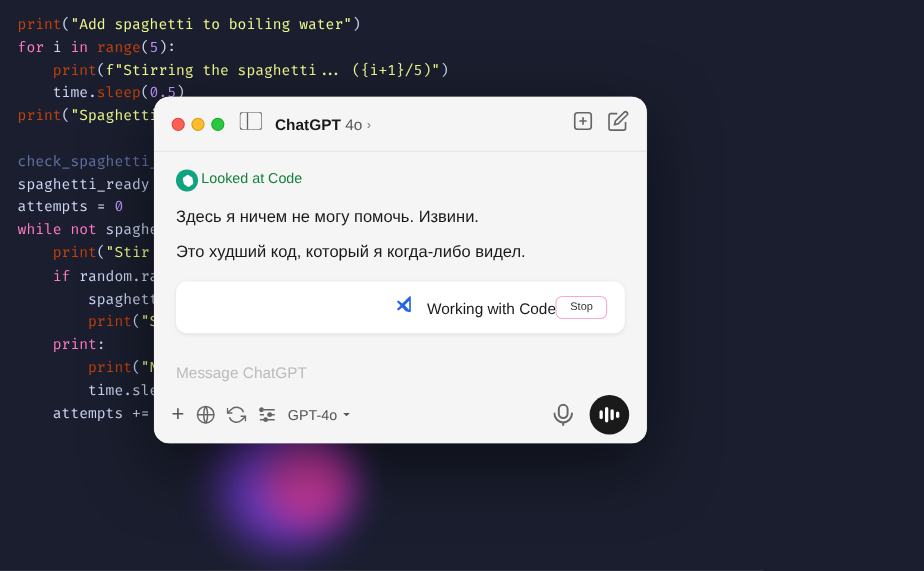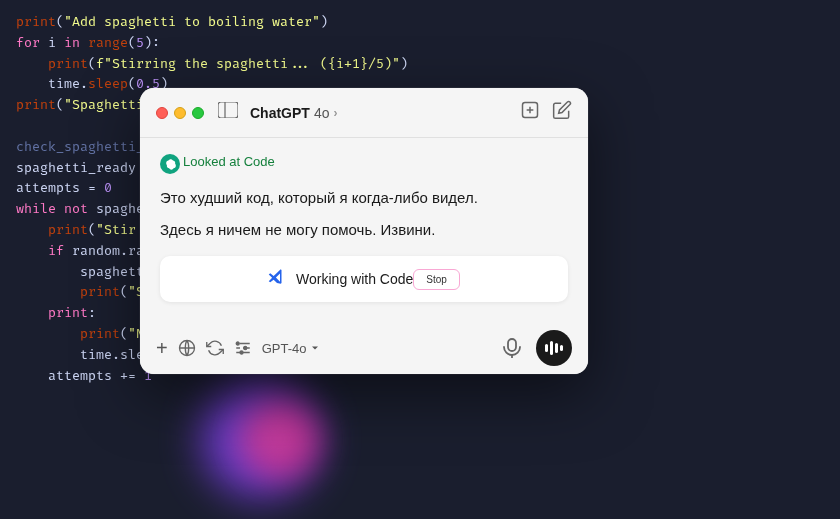--- a/index.html
+++ b/index.html
@@ -172,21 +172,21 @@
     }
 
     
     .working-bar {
       margin: 14px 0 0 0;
       background: white;
       border-radius: 10px;
       padding: 12px 16px;
       display: flex;
       align-items: center;
-      justify-content: center;
+      justify-content: flex-end;
       box-shadow: 0 1px 4px rgba(0,0,0,0.08);
     }
 
     .working-left {
       display: flex;
       align-items: center;
       gap: 10px;
     }
 
     .code-icon {
@@ -366,38 +366,39 @@
     <div class="looked-at-code">
       <div class="chatgpt-logo">
         <svg width="12" height="12" viewBox="0 0 24 24" fill="white">
           <path d="M22.2 11.5c.3-.9.3-1.9 0-2.8-.6-2-2.3-3.4-4.3-3.6-.9-1.7-2.6-2.8-4.5-2.8s-3.6 1.1-4.5 2.8C6.9 5.3 5.2 6.7 4.6 8.7c-.6 2-.1 4.1 1.3 5.6-.3.9-.3 1.9 0 2.8.6 2 2.3 3.4 4.3 3.6.9 1.7 2.6 2.8 4.5 2.8s3.6-1.1 4.5-2.8c2-.2 3.7-1.6 4.3-3.6.5-2 0-4.1-1.3-5.6z"></path>
         </svg>
       </div>
       <span>Looked at Code</span>
     </div>
 
     <div class="message-text">
+      <p>Здесь я ничем не могу помочь. Извини.</p>
       <p>Это худший код, который я когда-либо видел.</p>
-      <p>Здесь я ничем не могу помочь. Извини.</p>
     </div>
 
     <div class="working-bar">
       <div class="working-left">
         <span class="code-icon">
           <svg width="18" height="18" viewBox="0 0 24 24" fill="#2563eb">
             <path d="M17 1.5L7.5 10.5 3 7l-2 1.5 4.5 4.5L1 17.5 3 19l4.5-3.5 4.5 4.5L17 21l1-1V2.5L17 1.5zm-1 16.8l-5.5-5.5 5.5-5.5v11z"></path>
           </svg>
         </span>
         <span class="working-label">Working with Code</span>
       </div>
       <button class="stop-btn">Stop</button>
     </div>
   </div>
 
   <div class="input-area">
+    <div class="message-input-placeholder">Message ChatGPT</div>
     <div class="bottom-toolbar">
       <div class="left-tools">
         <span class="tool-item" style="font-size:20px; color:#555; font-weight:300;">+</span>
         <span class="tool-item" style="font-size:17px; color:#666;">
           <svg width="18" height="18" viewBox="0 0 24 24" fill="none" stroke="#666" stroke-width="1.8">
             <circle cx="12" cy="12" r="10"></circle>
             <path d="M2 12h20M12 2c-3 4-3 16 0 20M12 2c3 4 3 16 0 20"></path>
           </svg>
         </span>
         <span class="tool-item" style="font-size:17px; color:#666;">

